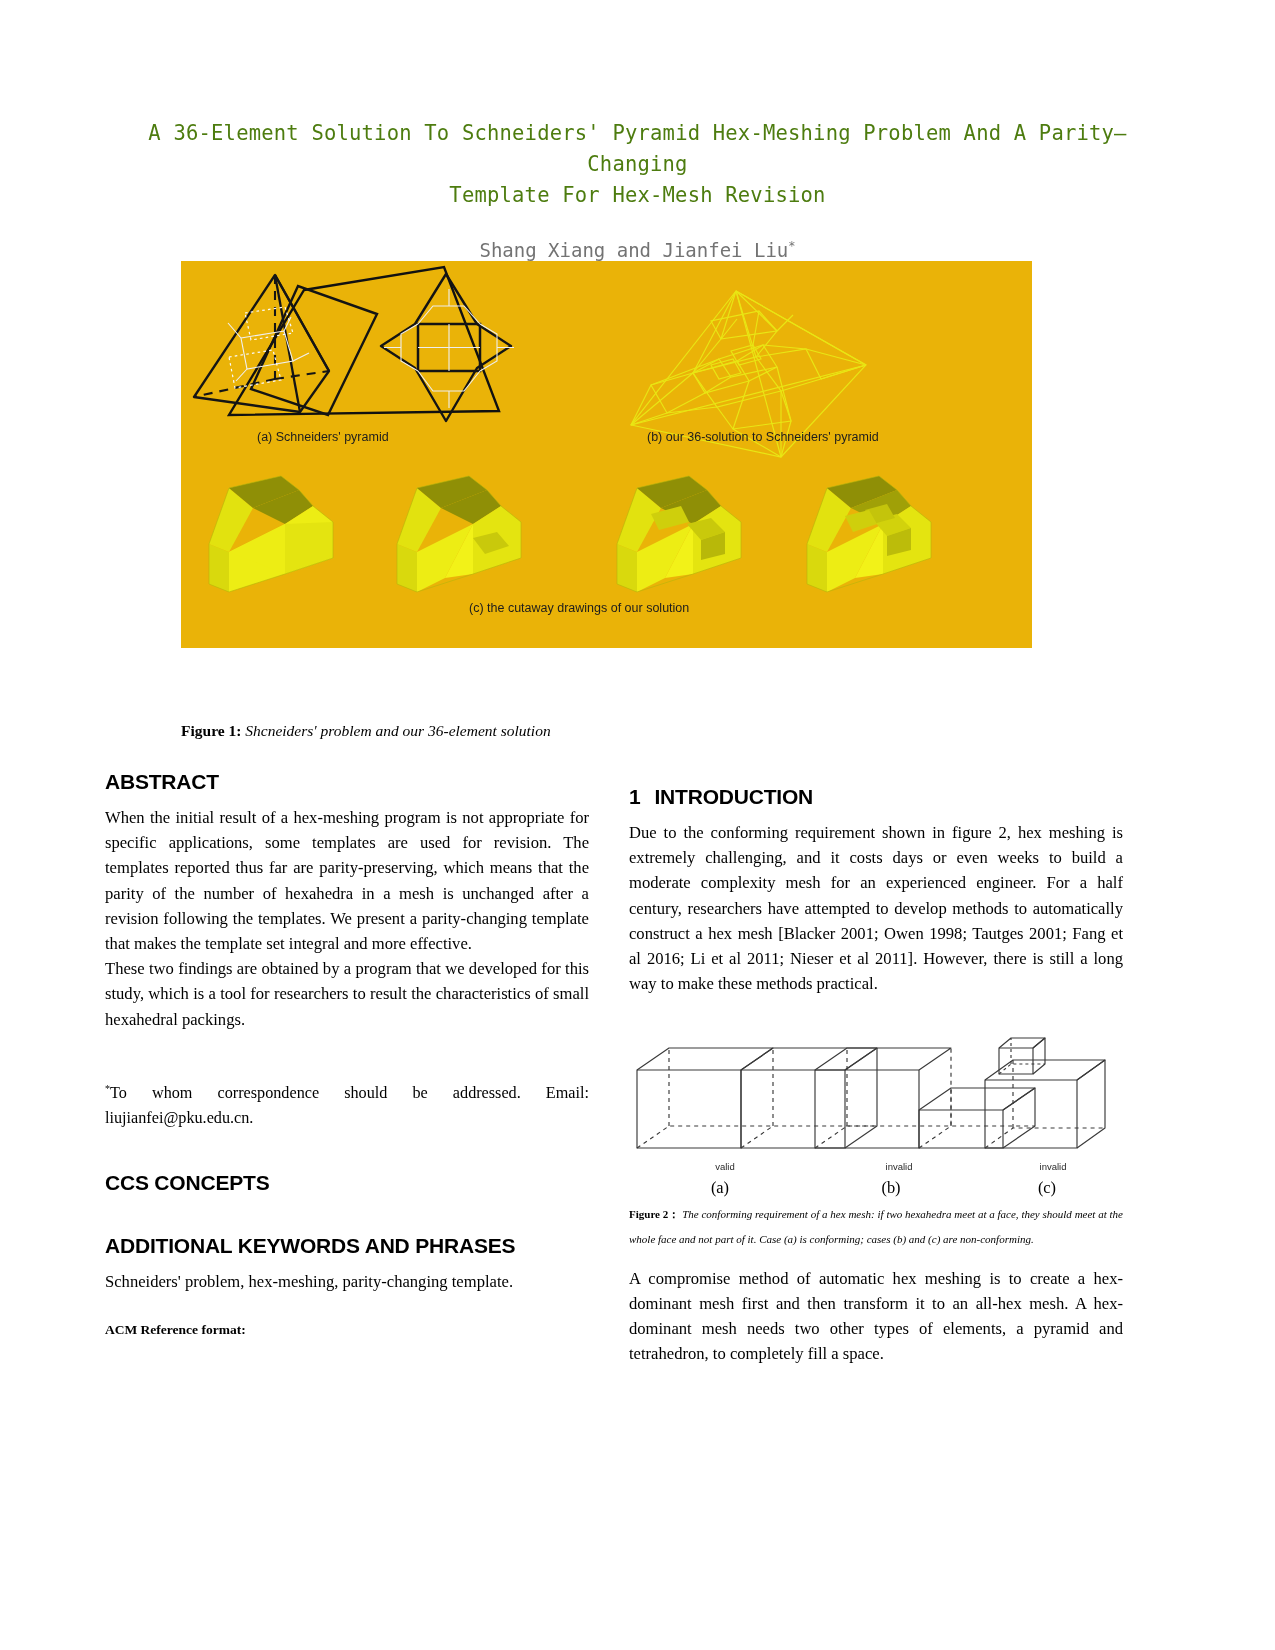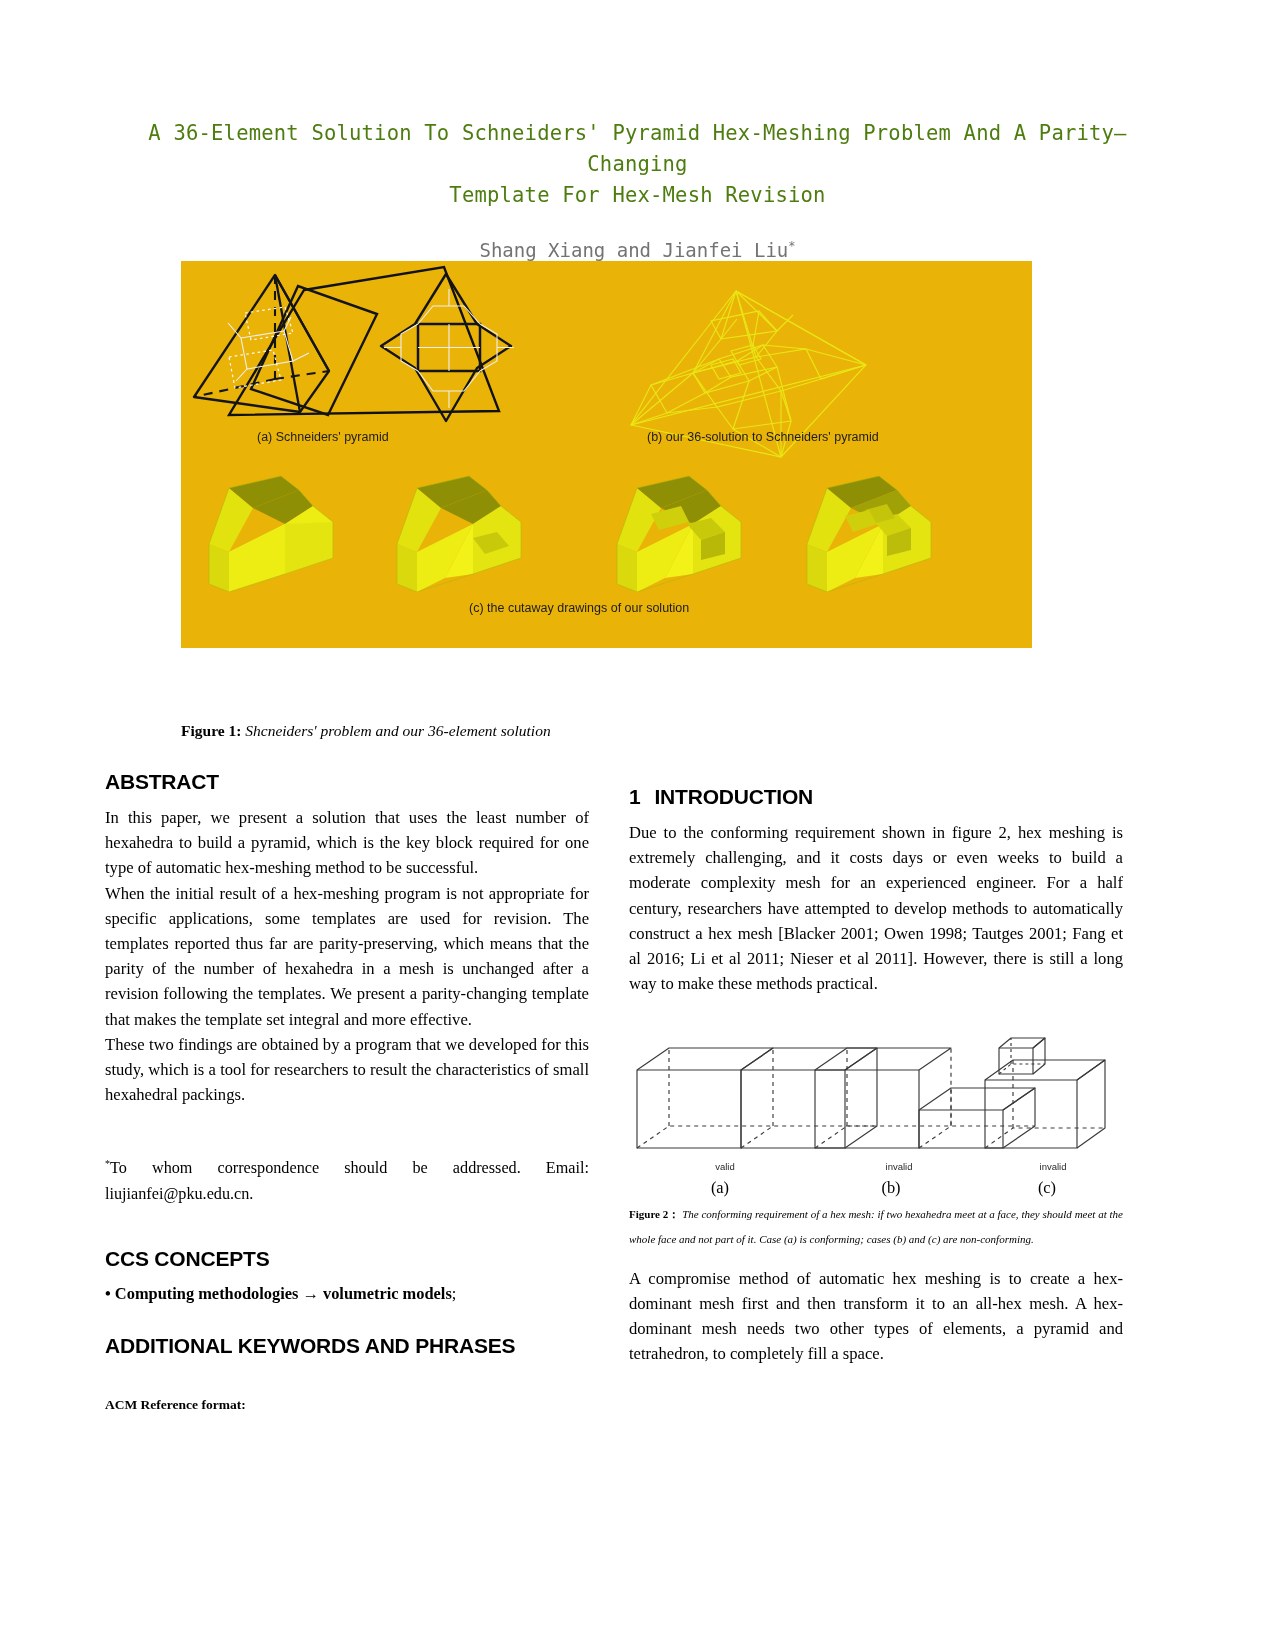--- a/index.html
+++ b/index.html
@@ -316,41 +316,35 @@
 </div>
 
 <div class="figure1-caption">
   <span class="cap-label">Figure 1:</span>
   <span class="cap-text">Shcneiders' problem and our 36-element solution</span>
 </div>
 
 <div class="col-left">
 
   <h2 class="section-head">ABSTRACT</h2>
-  <p class="body">In this paper, we present a solution that uses the least number of hexahedra to build a pyramid, which is the key block required for one type of automatic hex-meshing method to be successful.</p>
   <p class="body">When the initial result of a hex-meshing program is not appropriate for specific applications, some templates are used for revision. The templates reported thus far are parity-preserving, which means that the parity of the number of hexahedra in a mesh is unchanged after a revision following the templates. We present a parity-changing template that makes the template set integral and more effective.</p>
   <p class="body">These two findings are obtained by a program that we developed for this study, which is a tool for researchers to result the characteristics of small hexahedral packings.</p>
 
   <div class="footnote-block">
     <sup>*</sup><span>To whom correspondence should be addressed. Email: liujianfei@pku.edu.cn.</span>
   </div>
 
   <div class="spacer-lg"></div>
 
   <h2 class="section-head">CCS CONCEPTS</h2>
-  <p class="ccs-line">
-    <b><span>•</span>
-    <span>Computing methodologies</span>
-    <span>→</span>
-    <span>volumetric models</span></b><span>;</span>
-  </p>
 
   <div class="spacer-md"></div>
 
   <h2 class="section-head">ADDITIONAL KEYWORDS AND PHRASES</h2>
+  <p class="body">Schneiders' problem, hex-meshing, parity-changing template.</p>
 
   <div class="spacer-md"></div>
 
   <p class="acm-ref">ACM Reference format:</p>
 </div>
 
 <div class="col-right">
 
   <h2 class="section-head numbered">
     <span class="num">1</span><span>INTRODUCTION</span>

